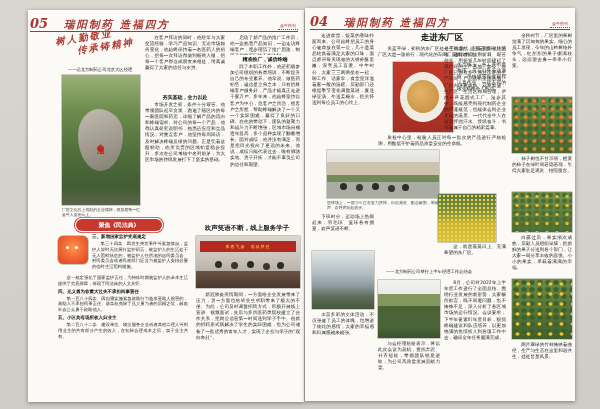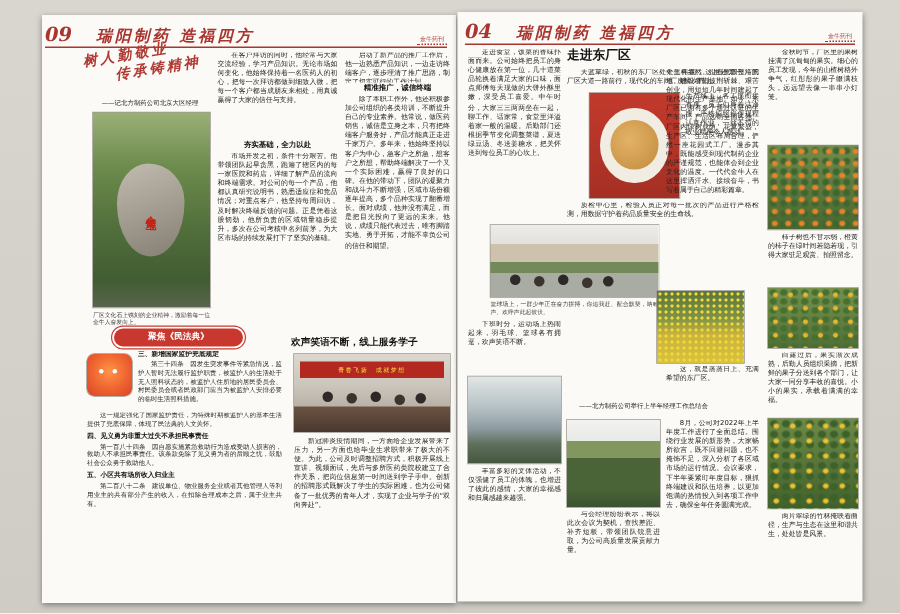--- a/index.html
+++ b/index.html
@@ -6,21 +6,21 @@
   #canvas{position:relative;width:600px;height:409px;background:linear-gradient(180deg,#d9d6d0,#cfccc6);overflow:hidden;font-family:"DejaVu Sans",sans-serif;}
   .page{position:absolute;background:#fbfaf6;box-shadow:0 1px 4px rgba(0,0,0,.4);}
   .abs{position:absolute;}
   .hdr{position:absolute;display:flex;align-items:flex-end;border-bottom:1px solid #a93530;padding-bottom:1px;}
   .pageno{font:italic bold 13px "DejaVu Serif",serif;color:#a93530;line-height:13px;}
   .masthead{font:italic bold 10.5px "DejaVu Serif",serif;color:#a93530;letter-spacing:2px;margin-left:16px;line-height:12px;white-space:nowrap;}
   .folio{margin-left:auto;font-size:4px;color:#a93530;border-bottom:1px dotted #a93530;padding:0 2px 1px 2px;white-space:nowrap;}
   .slogan{position:absolute;color:#b03a33;font-family:"DejaVu Serif",serif;font-weight:bold;font-style:italic;transform:rotate(-9deg);line-height:12px;pointer-events:none;}
   .slogan .l1{font-size:9.5px;letter-spacing:2px;}
   .slogan .l2{font-size:9.5px;letter-spacing:2px;margin-left:20px;}
-  .headline{position:absolute;font-family:"DejaVu Serif",serif;font-weight:bold;color:#151515;}
+  .headline{position:absolute;text-align:center;font-family:"DejaVu Serif",serif;font-weight:bold;color:#151515;}
   .h-main{font-size:10px;line-height:12px;letter-spacing:1px;}
   .h-sub{font-size:6.5px;line-height:8px;}
   .subtitle{position:absolute;font-size:4.3px;color:#222;text-align:center;line-height:5.6px;}
   .txt{position:absolute;font-size:4.6px;line-height:6.1px;color:#232323;text-align:justify;overflow:hidden;text-indent:2em;}
   .txt.noind{text-indent:0;}
   .subhead{position:absolute;font-size:5px;font-weight:bold;color:#111;text-align:center;line-height:7px;}
   .cap{position:absolute;font-size:3.9px;line-height:5.2px;color:#444;overflow:hidden;text-align:justify;}
   .photo{position:absolute;overflow:hidden;box-shadow:0 0 0 0.5px #9a968e;}
   .badge{position:absolute;background:#c8382e;color:#fff;font-weight:bold;text-align:center;border-radius:7px;box-shadow:0 0 0 1.2px #fff,0 0 0 2px #c8382e;font-size:5.8px;}
   .itm-t{font-size:4.5px;font-weight:bold;color:#111;line-height:6px;margin:0 0 1px 0;}
@@ -36,21 +36,21 @@
   .eyes i.e1{left:26%;} .eyes i.e2{left:58%;}
 </style>
 </head>
 <body>
 
 <div id="canvas">
 
   <div class="page" style="left:28px;top:10px;width:276px;height:392px;">
 
     <div class="hdr" style="left:2px;top:4px;width:268px;height:16px;">
-      <span class="pageno">09</span>
+      <span class="pageno">05</span>
       <span class="masthead">瑞阳制药  造福四方</span>
       <span class="folio">金牛药刊</span>
     </div>
 
     <div class="slogan" style="left:28px;top:20px;">
       <div class="l1">树人勤敬业</div>
       <div class="l2">传承铸精神</div>
     </div>
 
     <div class="subtitle" style="left:26px;top:57px;width:92px;">——记北方制药公司北京大区经理</div>

